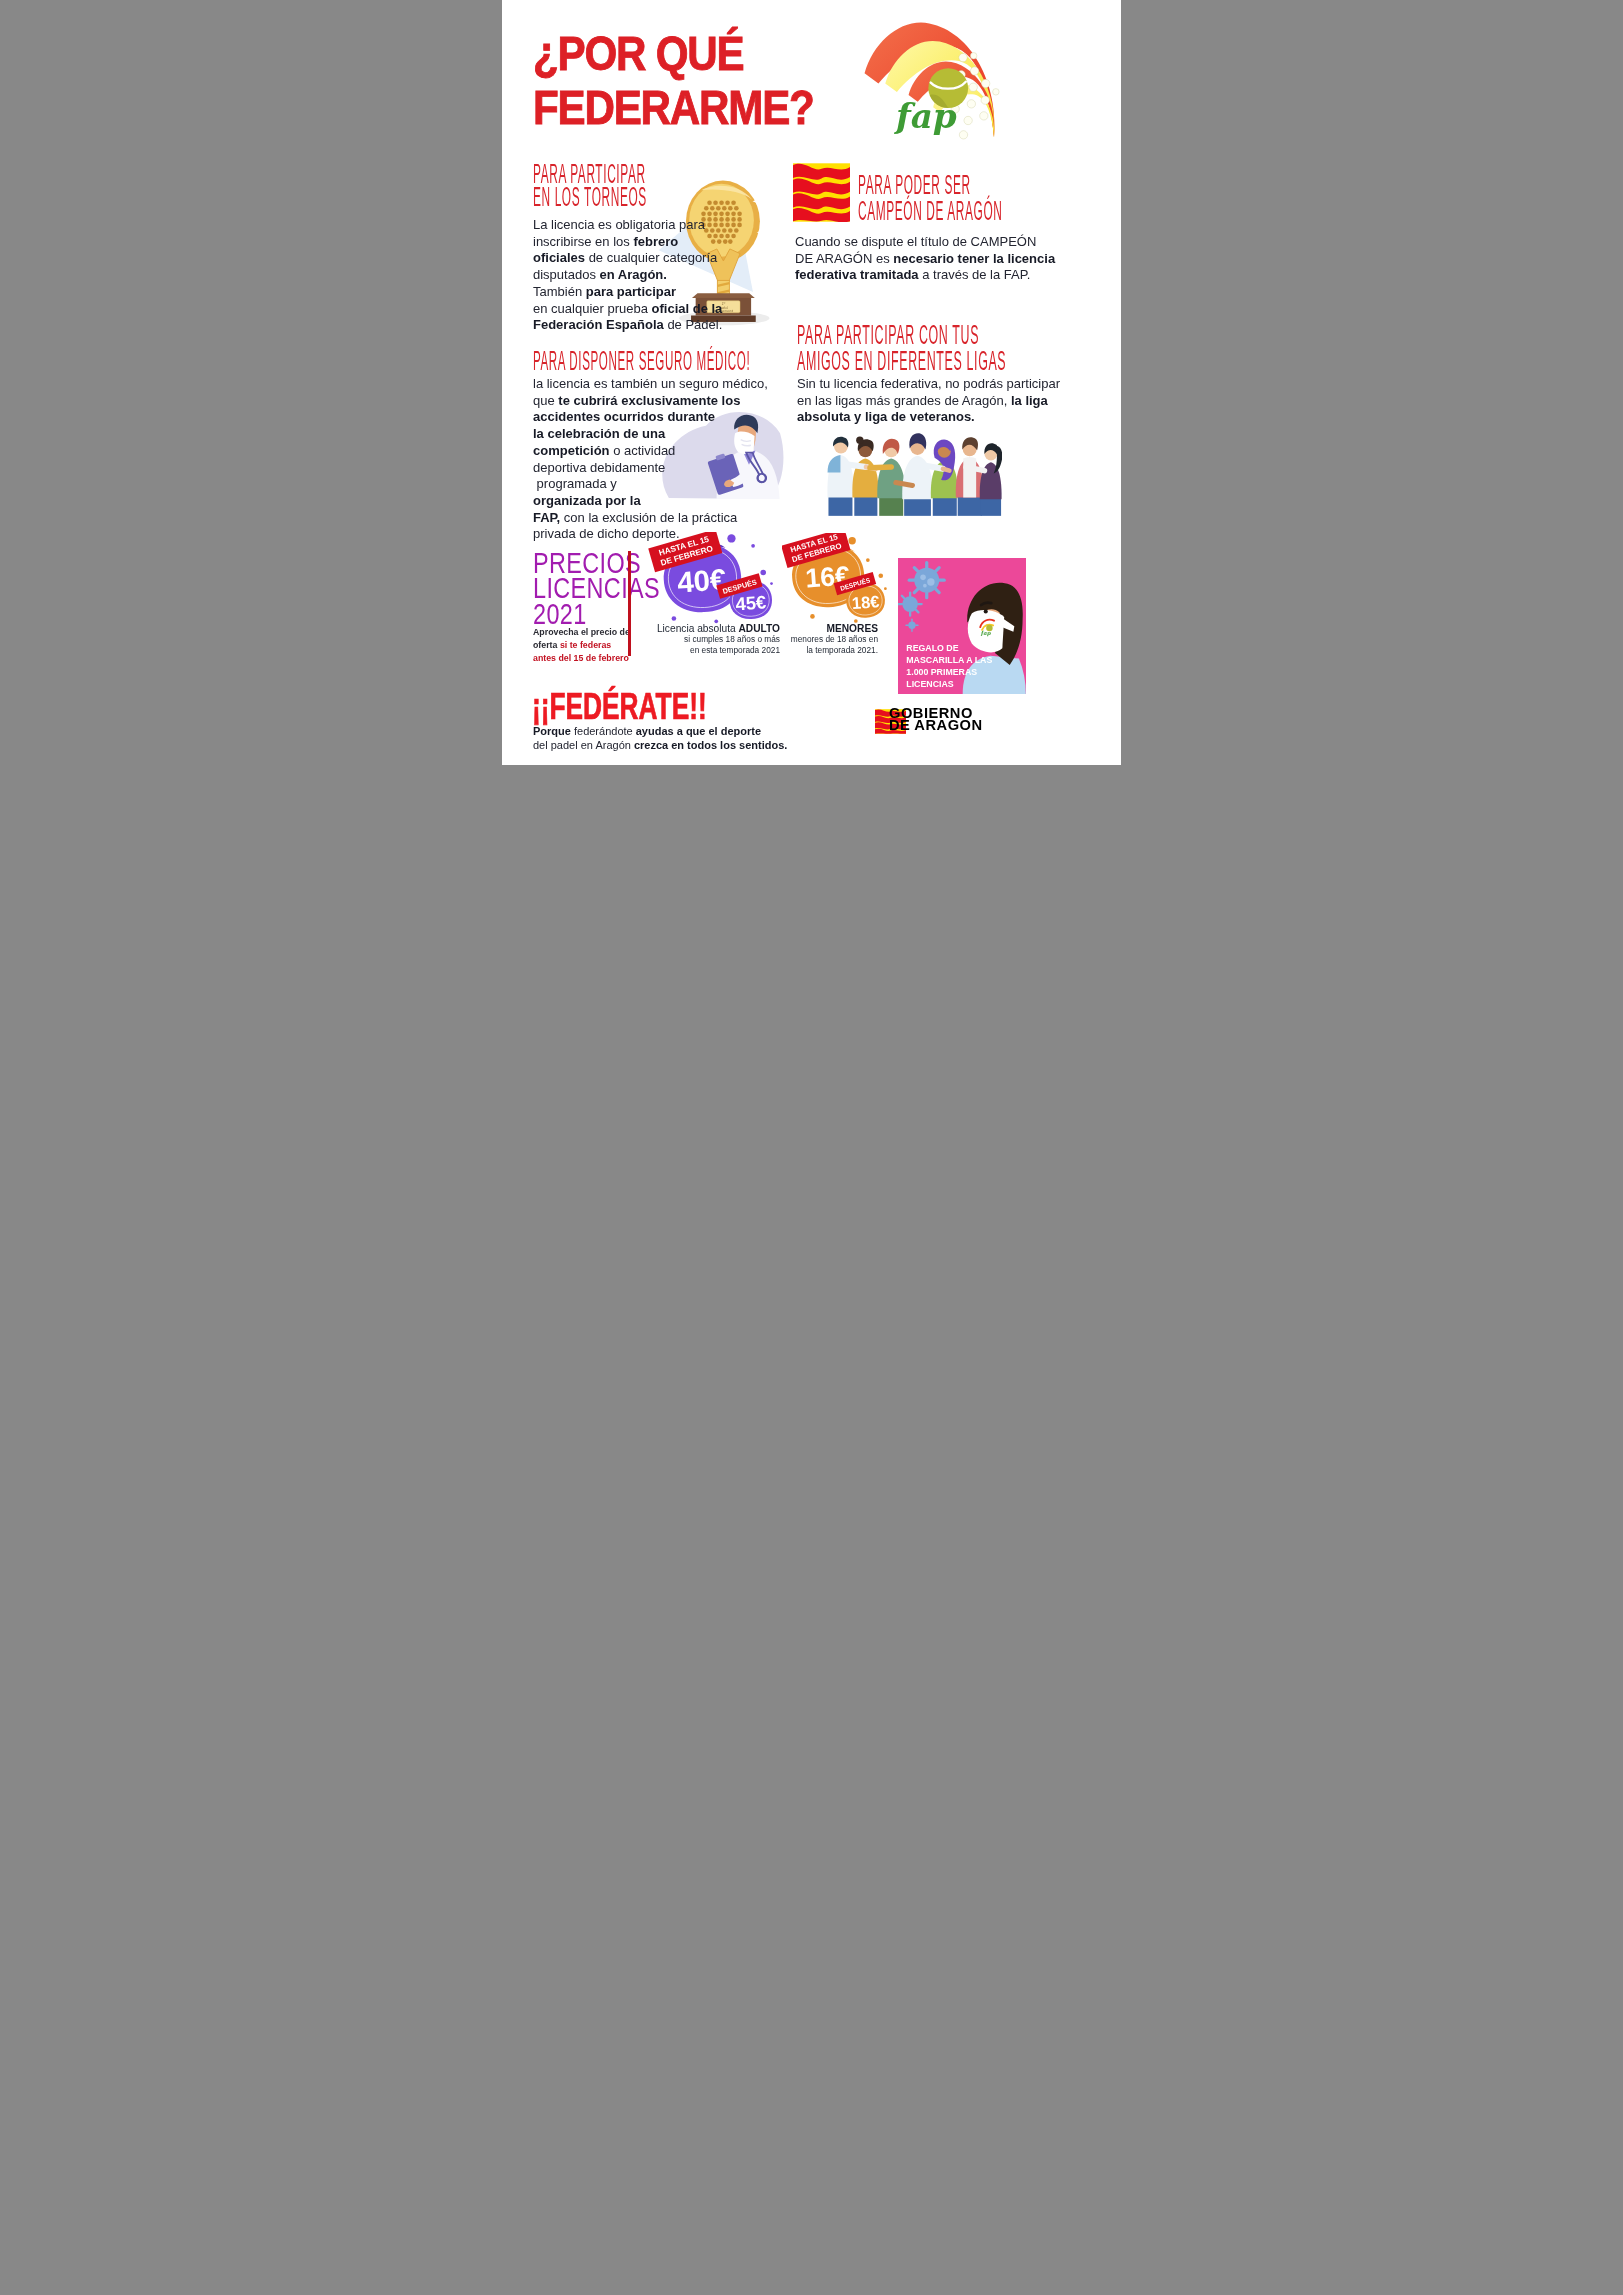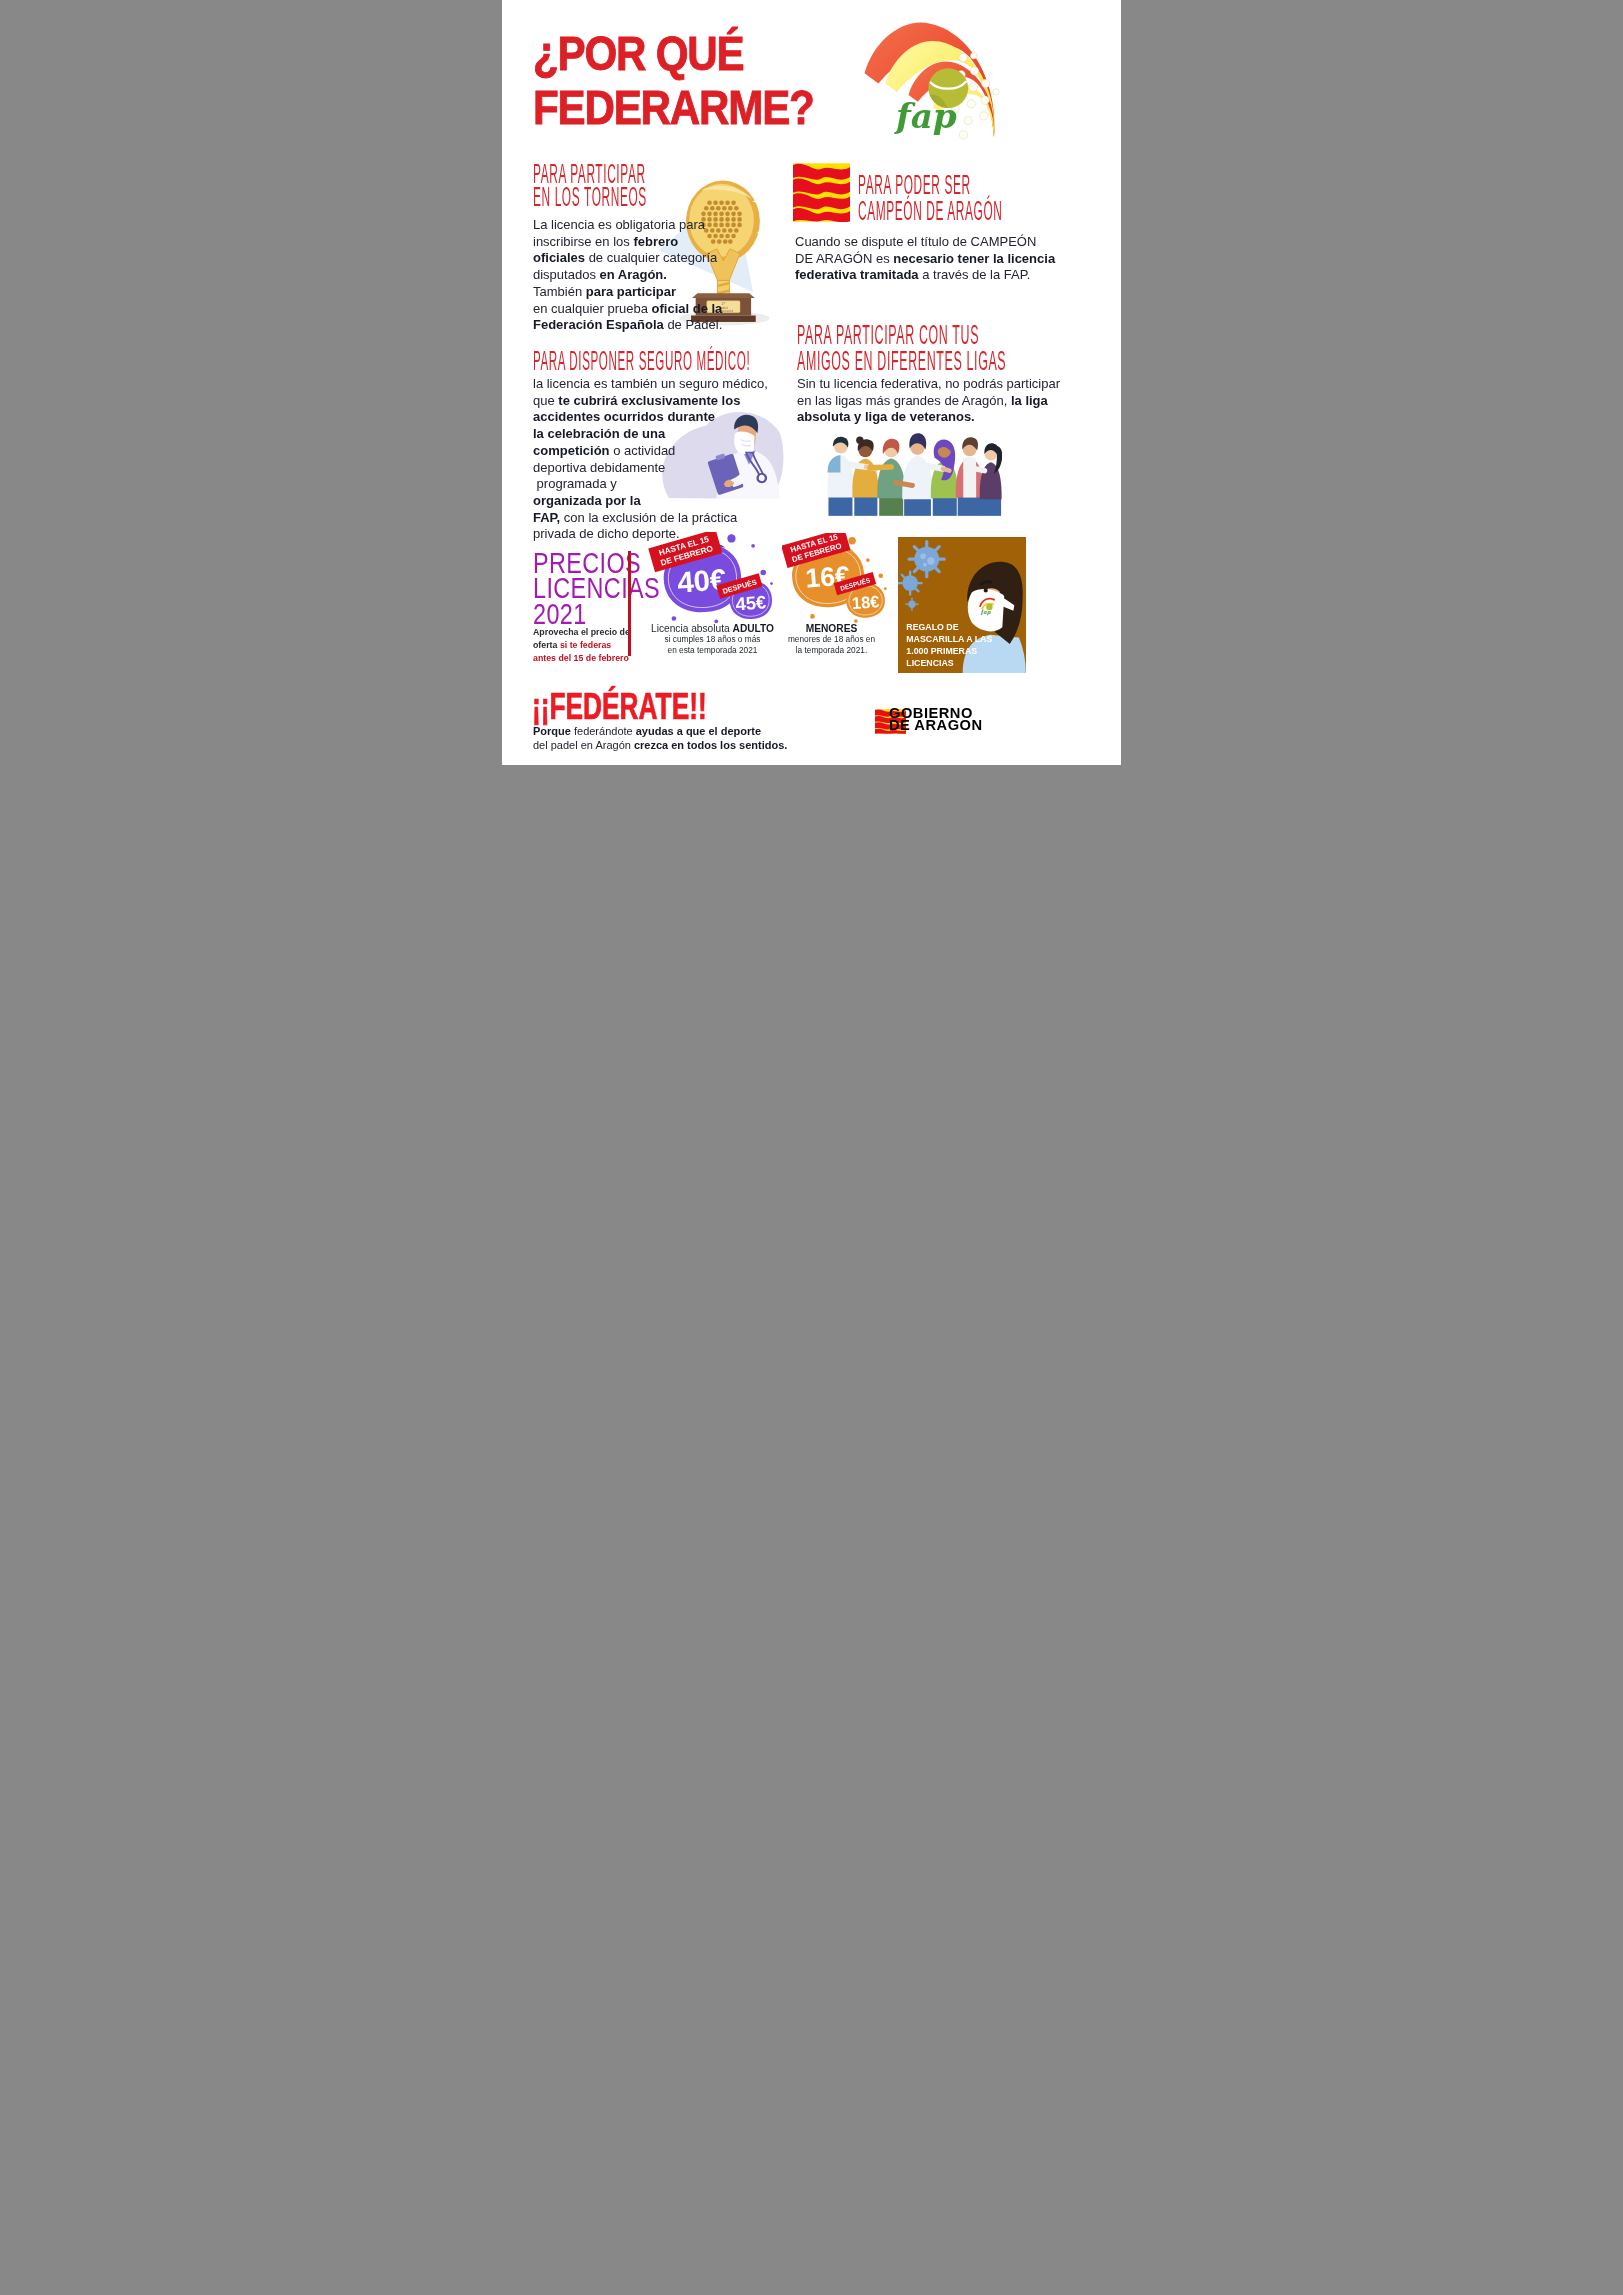--- a/index.html
+++ b/index.html
@@ -20,24 +20,24 @@
   .hred .rl span{display:inline-block;transform:scaleX(var(--sx,.44));transform-origin:0 62%;letter-spacing:1.4px;}
   
   .hprecios{color:#a21caf;font-size:30px;font-weight:400;}
   .hprecios .rl{line-height:25.4px;height:25.4px;}
   .hprecios .rl span{display:inline-block;transform:scaleX(.78);transform-origin:0 62%;letter-spacing:0.5px;}
   
   .body{font-size:13px;line-height:16.7px;color:#232531;z-index:3;}
   
   .note{font-size:8.8px;line-height:13px;font-weight:700;color:#2B2B33;}
   
-  .caption{text-align:center;font-size:8.3px;line-height:11px;color:#1d2430;}
+  .caption{text-align:right;font-size:8.3px;line-height:11px;color:#1d2430;}
   .caption .rl:first-child{font-size:10.2px;}
   
-  .bluebox{left:396px;top:537px;width:128px;height:136px;background:#a16207;overflow:hidden;}
+  .bluebox{left:396px;top:558px;width:128px;height:136px;background:#ec4899;overflow:hidden;}
   .bluebox .promo{position:absolute;left:8.3px;top:84px;color:#fff;font-size:8.8px;line-height:12px;font-weight:700;}
   
   .federate{left:30px;top:686px;color:#ED1B23;font-size:36px;font-weight:700;-webkit-text-stroke:0.7px currentColor;}
   .federate span{display:inline-block;transform:scaleX(.73);transform-origin:0 60%;}
   
   .footer{left:31px;top:724px;font-size:11px;line-height:14.3px;color:#232531;}
   
   .goblogo{left:387px;top:707px;color:#000;font-size:15.3px;font-weight:700;line-height:12px;letter-spacing:0.5px;}
   .goblogo .rl span{display:inline-block;transform:scaleX(.96);transform-origin:0 60%;}
   .divider{left:126px;top:551px;width:3.2px;height:105px;background:#C0101E;}

